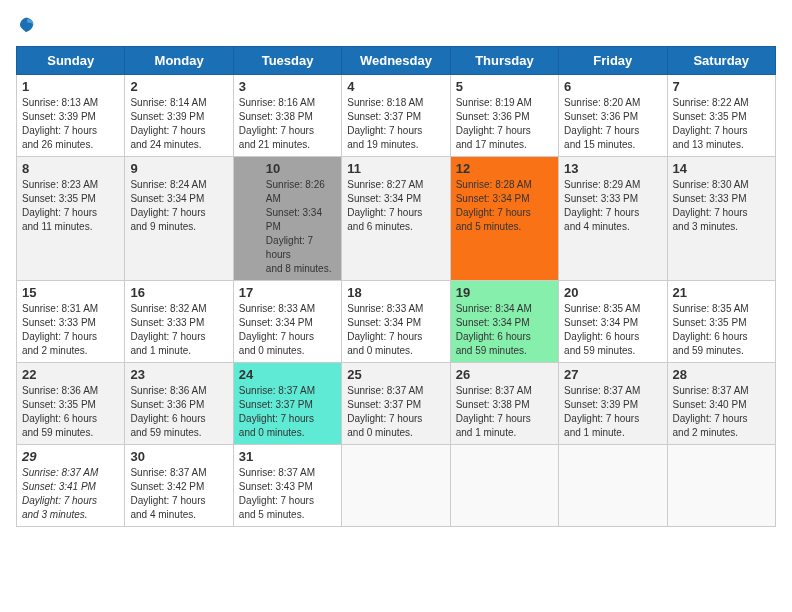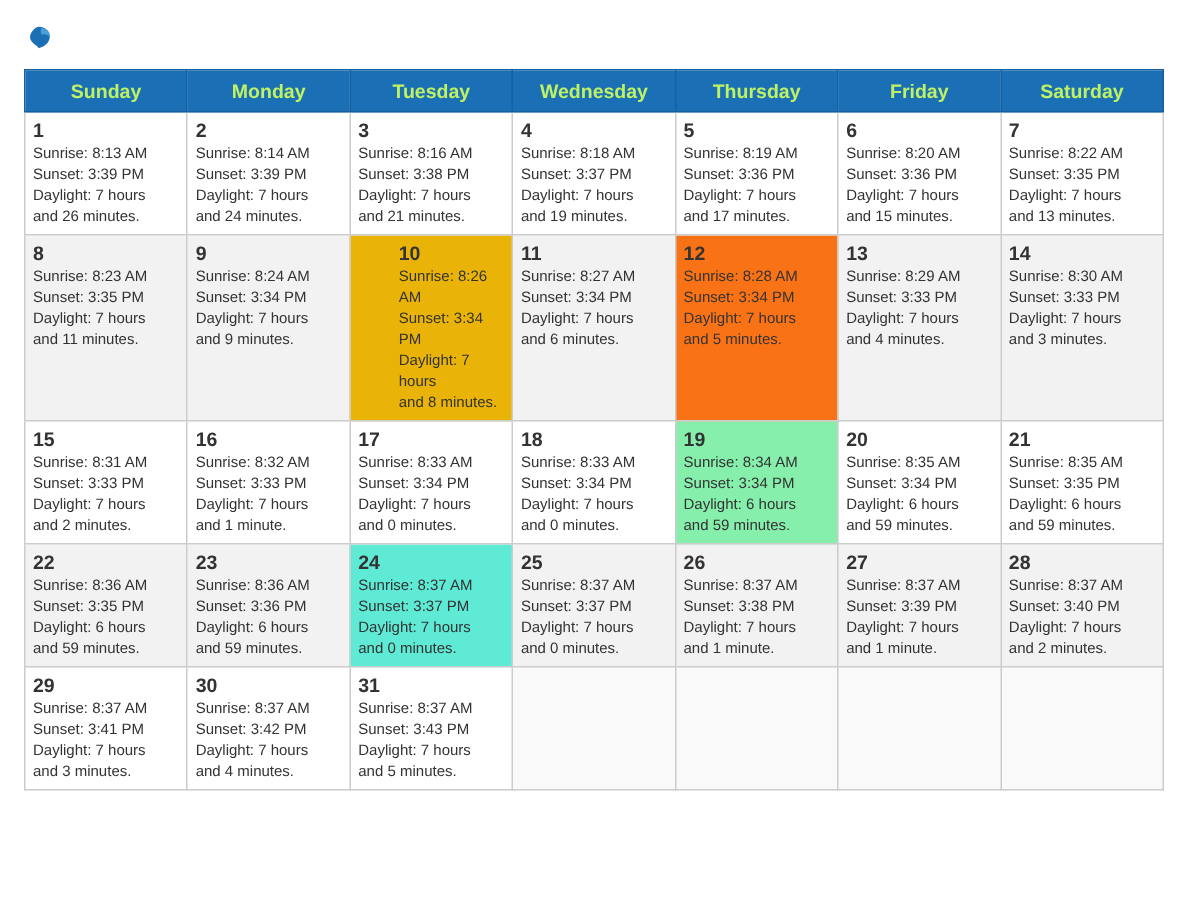--- a/index.html
+++ b/index.html
@@ -48,21 +48,21 @@
       font-size: 15px;
       color: #555;
     }
     .calendar {
       width: 100%;
       border-collapse: collapse;
       border: 1px solid #ccc;
     }
     .calendar th {
       background-color: #1a6fb5;
-      color: #bef264;
+      color: #ffffff;
       text-align: center;
       padding: 6px 4px;
       font-size: 13px;
       border: 1px solid #1560a0;
     }
     .calendar td {
       vertical-align: top;
       padding: 4px 5px;
       border: 1px solid #ccc;
       font-size: 10.5px;
@@ -157,21 +157,21 @@
       </tr>
       <tr>
         <td style="background: rgb(242, 242, 242);">
           <span class="day-num">8</span>
           <div class="day-info">Sunrise: 8:23 AM<br>Sunset: 3:35 PM<br>Daylight: 7 hours<br>and 11 minutes.</div>
         </td>
         <td style="background: rgb(242, 242, 242);">
           <span class="day-num">9</span>
           <div class="day-info">Sunrise: 8:24 AM<br>Sunset: 3:34 PM<br>Daylight: 7 hours<br>and 9 minutes.</div>
         </td>
-        <td style="background: #eab308; padding-left: 32px;">
+        <td style="background: #a3a3a3; padding-left: 32px;">
           <span class="day-num">10</span>
           <div class="day-info">Sunrise: 8:26 AM<br>Sunset: 3:34 PM<br>Daylight: 7 hours<br>and 8 minutes.</div>
         </td>
         <td style="background: rgb(242, 242, 242);">
           <span class="day-num">11</span>
           <div class="day-info">Sunrise: 8:27 AM<br>Sunset: 3:34 PM<br>Daylight: 7 hours<br>and 6 minutes.</div>
         </td>
         <td style="background: #f97316;">
           <span class="day-num">12</span>
           <div class="day-info">Sunrise: 8:28 AM<br>Sunset: 3:34 PM<br>Daylight: 7 hours<br>and 5 minutes.</div>
@@ -239,21 +239,21 @@
         <td style="background: rgb(242, 242, 242);">
           <span class="day-num">27</span>
           <div class="day-info">Sunrise: 8:37 AM<br>Sunset: 3:39 PM<br>Daylight: 7 hours<br>and 1 minute.</div>
         </td>
         <td style="background: rgb(242, 242, 242); margin-left: 20px;">
           <span class="day-num">28</span>
           <div class="day-info">Sunrise: 8:37 AM<br>Sunset: 3:40 PM<br>Daylight: 7 hours<br>and 2 minutes.</div>
         </td>
       </tr>
       <tr>
-        <td style="background: rgb(255, 255, 255);">
+        <td style="background: rgb(255, 255, 255); font-style: italic;">
           <span class="day-num">29</span>
           <div class="day-info">Sunrise: 8:37 AM<br>Sunset: 3:41 PM<br>Daylight: 7 hours<br>and 3 minutes.</div>
         </td>
         <td style="background: rgb(255, 255, 255);">
           <span class="day-num">30</span>
           <div class="day-info">Sunrise: 8:37 AM<br>Sunset: 3:42 PM<br>Daylight: 7 hours<br>and 4 minutes.</div>
         </td>
         <td style="background: rgb(255, 255, 255);">
           <span class="day-num">31</span>
           <div class="day-info">Sunrise: 8:37 AM<br>Sunset: 3:43 PM<br>Daylight: 7 hours<br>and 5 minutes.</div>

